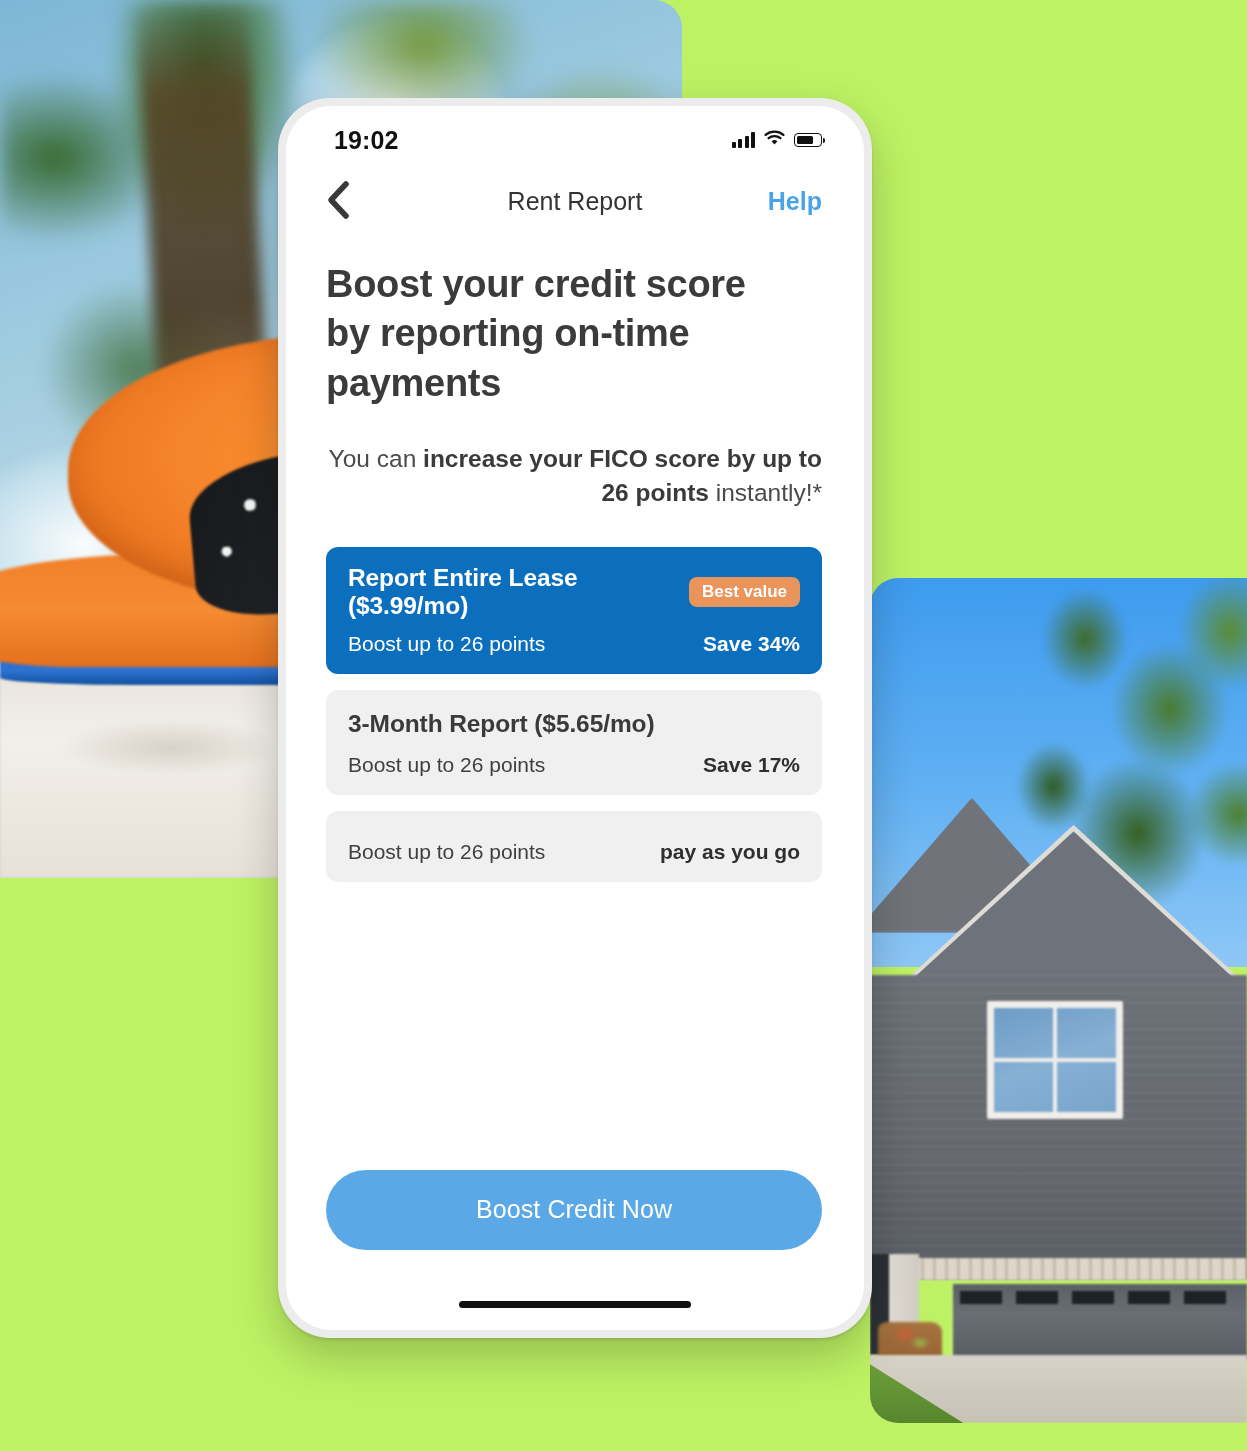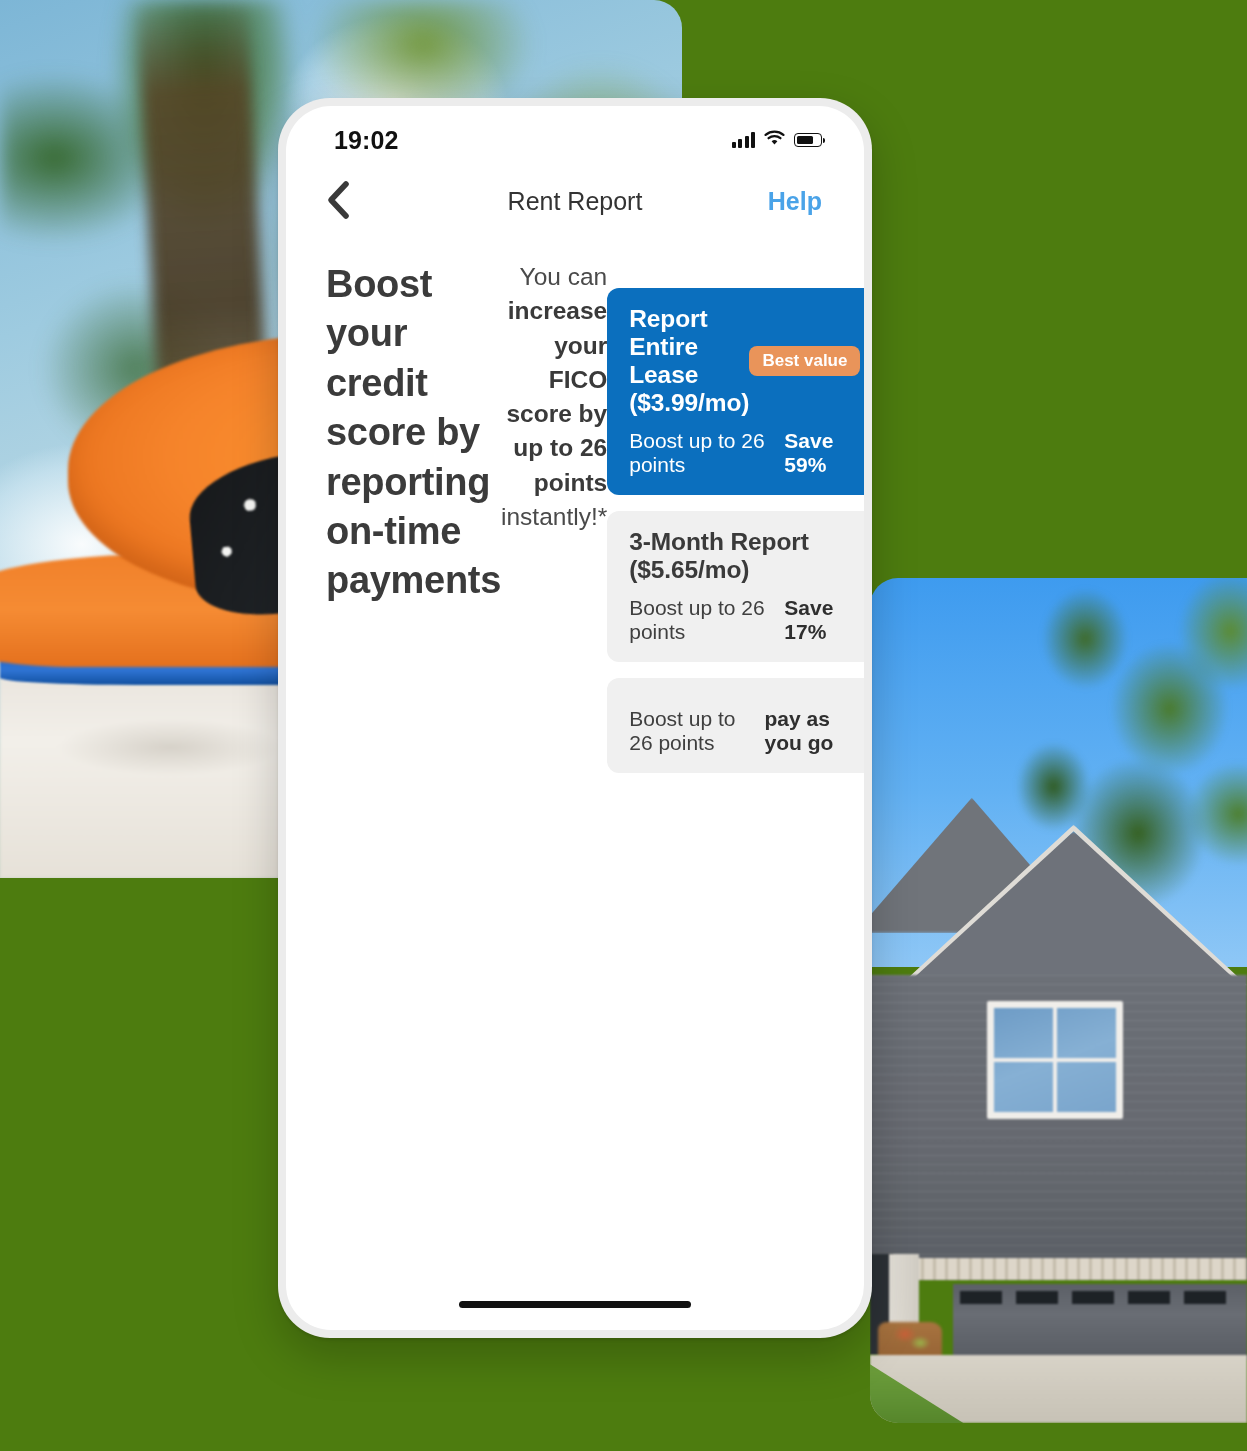--- a/index.html
+++ b/index.html
@@ -14,21 +14,21 @@
     position: relative;
     overflow: hidden;
     font-family: "Liberation Sans", sans-serif;
     -webkit-font-smoothing: antialiased;
   }
 
   
   .stage {
     position: absolute;
     inset: 0;
-    background: #4d7c0f;
+    background: #bef264;
   }
 
   
   .photo-beach {
     position: absolute;
     left: 0px;
     top: 0px;
     width: 682px;
     height: 878px;
     border-radius: 0 28px 28px 0;
@@ -472,21 +472,21 @@
     cursor: pointer;
     z-index: 2;
   }
 
   
   .content {
     flex: 1 1 auto;
     padding: 22px 42px 0 40px;
     box-sizing: border-box;
     display: flex;
-    flex-direction: row;
+    flex-direction: column;
     min-height: 0;
   }
   .headline {
     font-size: 38px;
     line-height: 1.30;
     font-weight: 700;
     color: #3b3b3b;
     letter-spacing: -0.3px;
     margin: 0 0 34px 0;
     max-width: 470px;
@@ -497,21 +497,21 @@
     color: #4a4a4a;
     margin: 0 0 26px 0;
     max-width: 500px;
     font-weight: 400;
   }
   .para.tight { margin-bottom: 0; text-align: right; }
   .para b { font-weight: 700; color: #3a3a3a; }
 
   
   .plans {
-    margin-top: 28px;
+    margin-top: 36px;
     display: flex;
     flex-direction: column;
     gap: 16px;
   }
   .plan {
     border-radius: 12px;
     padding: 17px 22px 18px 22px;
     background: #f0f0f0;
     cursor: pointer;
     position: relative;
@@ -680,21 +680,21 @@
 
         <div class="plans">
 
           <div class="plan selected">
             <div class="plan-top">
               <span class="plan-title">Report Entire Lease ($3.99/mo)</span>
               <span class="badge">Best value</span>
             </div>
             <div class="plan-bottom">
               <span class="plan-sub">Boost up to 26 points</span>
-              <span class="plan-note">Save 59%</span>
+              <span class="plan-note">Save 34%</span>
             </div>
           </div>
 
           <div class="plan">
             <div class="plan-top">
               <span class="plan-title">3-Month Report ($5.65/mo)</span>
             </div>
             <div class="plan-bottom">
               <span class="plan-sub">Boost up to 26 points</span>
               <span class="plan-note">Save 17%</span>

